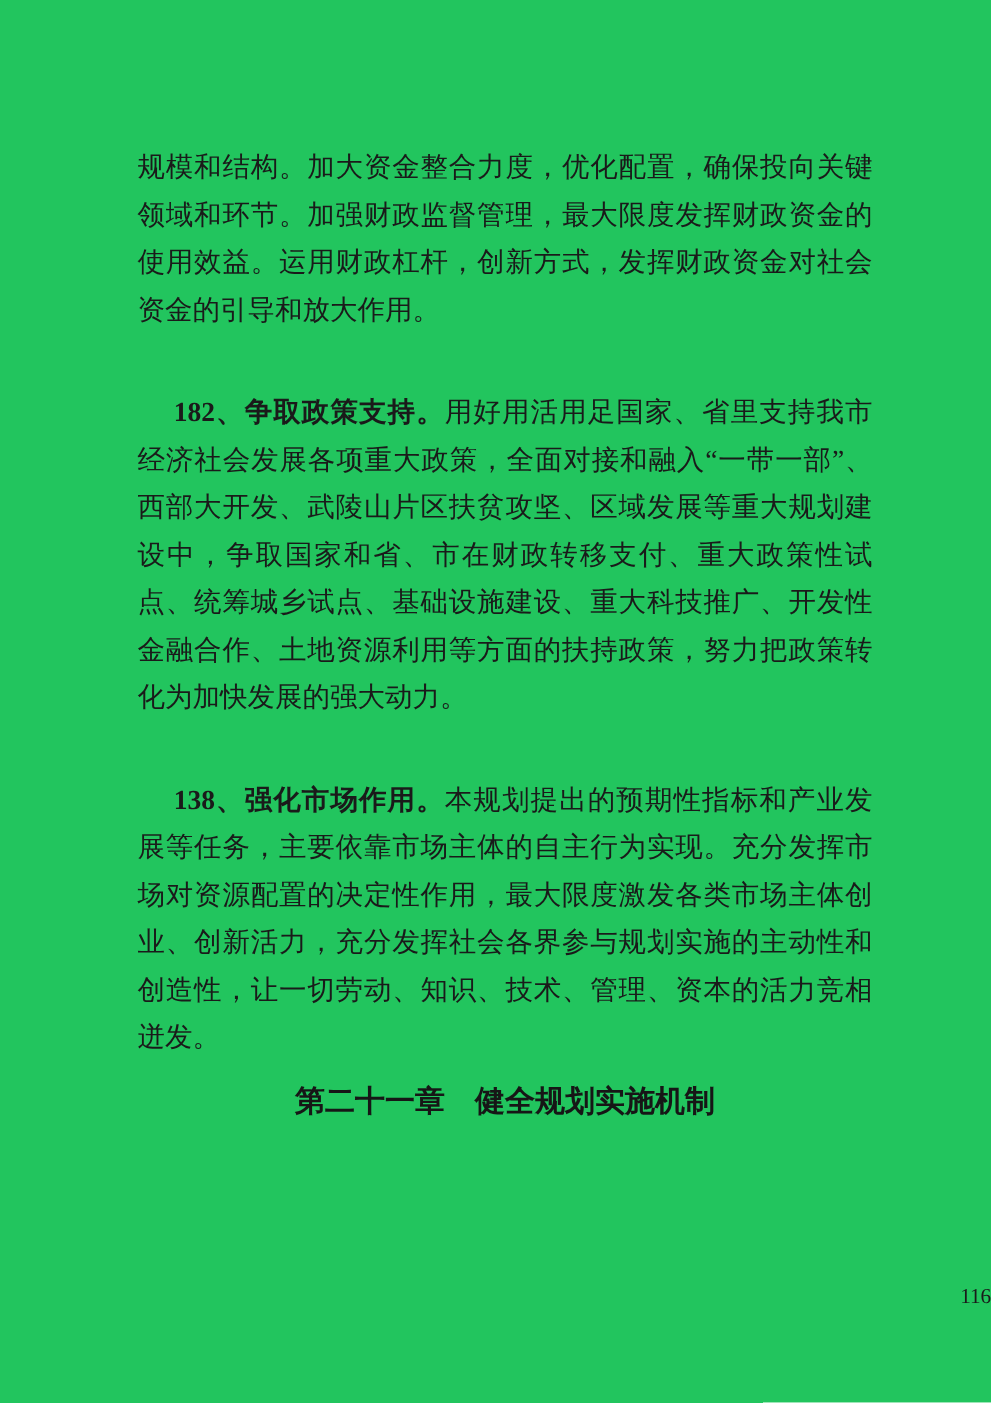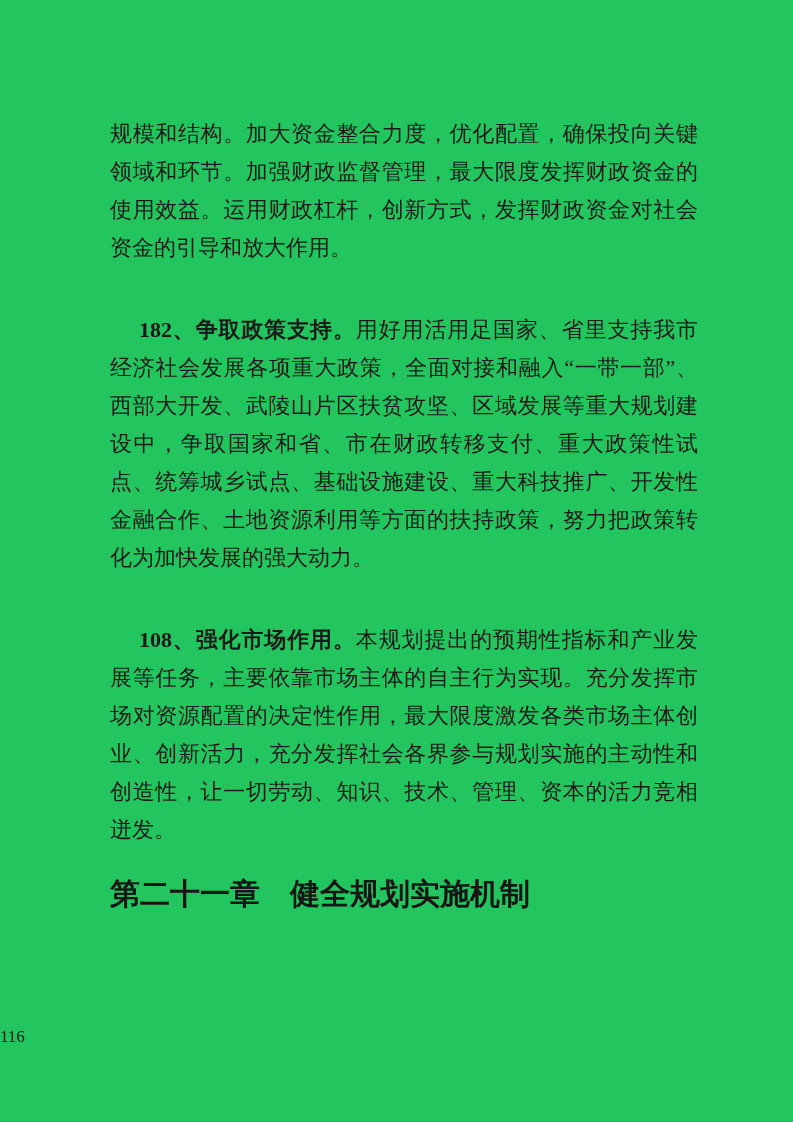--- a/index.html
+++ b/index.html
@@ -31,53 +31,53 @@
     padding: 0;
   }
   p.indent {
     text-indent: 29px;
     margin-top: 44px;
   }
   .lead {
     font-weight: bold;
   }
   .chapter {
-    margin: 26px 0;
+    margin: 14px 0;
     padding: 0;
     text-indent: 0;
-    text-align: left;
+    text-align: center;
     font-family: "Liberation Sans", "DejaVu Sans", sans-serif;
     font-weight: bold;
-    font-size: 30px;
+    font-size: 24px;
     line-height: 38px;
     color: #161616;
   }
   .footer {
     position: absolute;
     top: 1026px;
     left: 0;
     width: 793px;
-    text-align: left;
+    text-align: right;
     font-size: 17px;
     line-height: 22px;
     color: #1a1a1a;
     font-family: "Liberation Serif", "DejaVu Serif", serif;
   }
 </style>
 </head>
 <body>
 
 <div class="page">
   <div class="text-block">
 
     <p class="body-para">规模和结构。加大资金整合力度，优化配置，确保投向关键领域和环节。加强财政监督管理，最大限度发挥财政资金的使用效益。运用财政杠杆，创新方式，发挥财政资金对社会资金的引导和放大作用。</p>
 
     <p class="body-para indent"><span class="lead">182、争取政策支持。</span><span>用好用活用足国家、省里支持我市经济社会发展各项重大政策，全面对接和融入“一带一部”、西部大开发、武陵山片区扶贫攻坚、区域发展等重大规划建设中，争取国家和省、市在财政转移支付、重大政策性试点、统筹城乡试点、基础设施建设、重大科技推广、开发性金融合作、土地资源利用等方面的扶持政策，努力把政策转化为加快发展的强大动力。</span></p>
 
-    <p class="body-para indent"><span class="lead">108、强化市场作用。</span><span>本规划提出的预期性指标和产业发展等任务，主要依靠市场主体的自主行为实现。充分发挥市场对资源配置的决定性作用，最大限度激发各类市场主体创业、创新活力，充分发挥社会各界参与规划实施的主动性和创造性，让一切劳动、知识、技术、管理、资本的活力竞相迸发。</span></p>
+    <p class="body-para indent"><span class="lead">138、强化市场作用。</span><span>本规划提出的预期性指标和产业发展等任务，主要依靠市场主体的自主行为实现。充分发挥市场对资源配置的决定性作用，最大限度激发各类市场主体创业、创新活力，充分发挥社会各界参与规划实施的主动性和创造性，让一切劳动、知识、技术、管理、资本的活力竞相迸发。</span></p>
 
     <h2 class="chapter">第二十一章　健全规划实施机制</h2>
 
 
   </div>
 
   <div class="footer">116</div>
 </div>
 
 </body></html>

